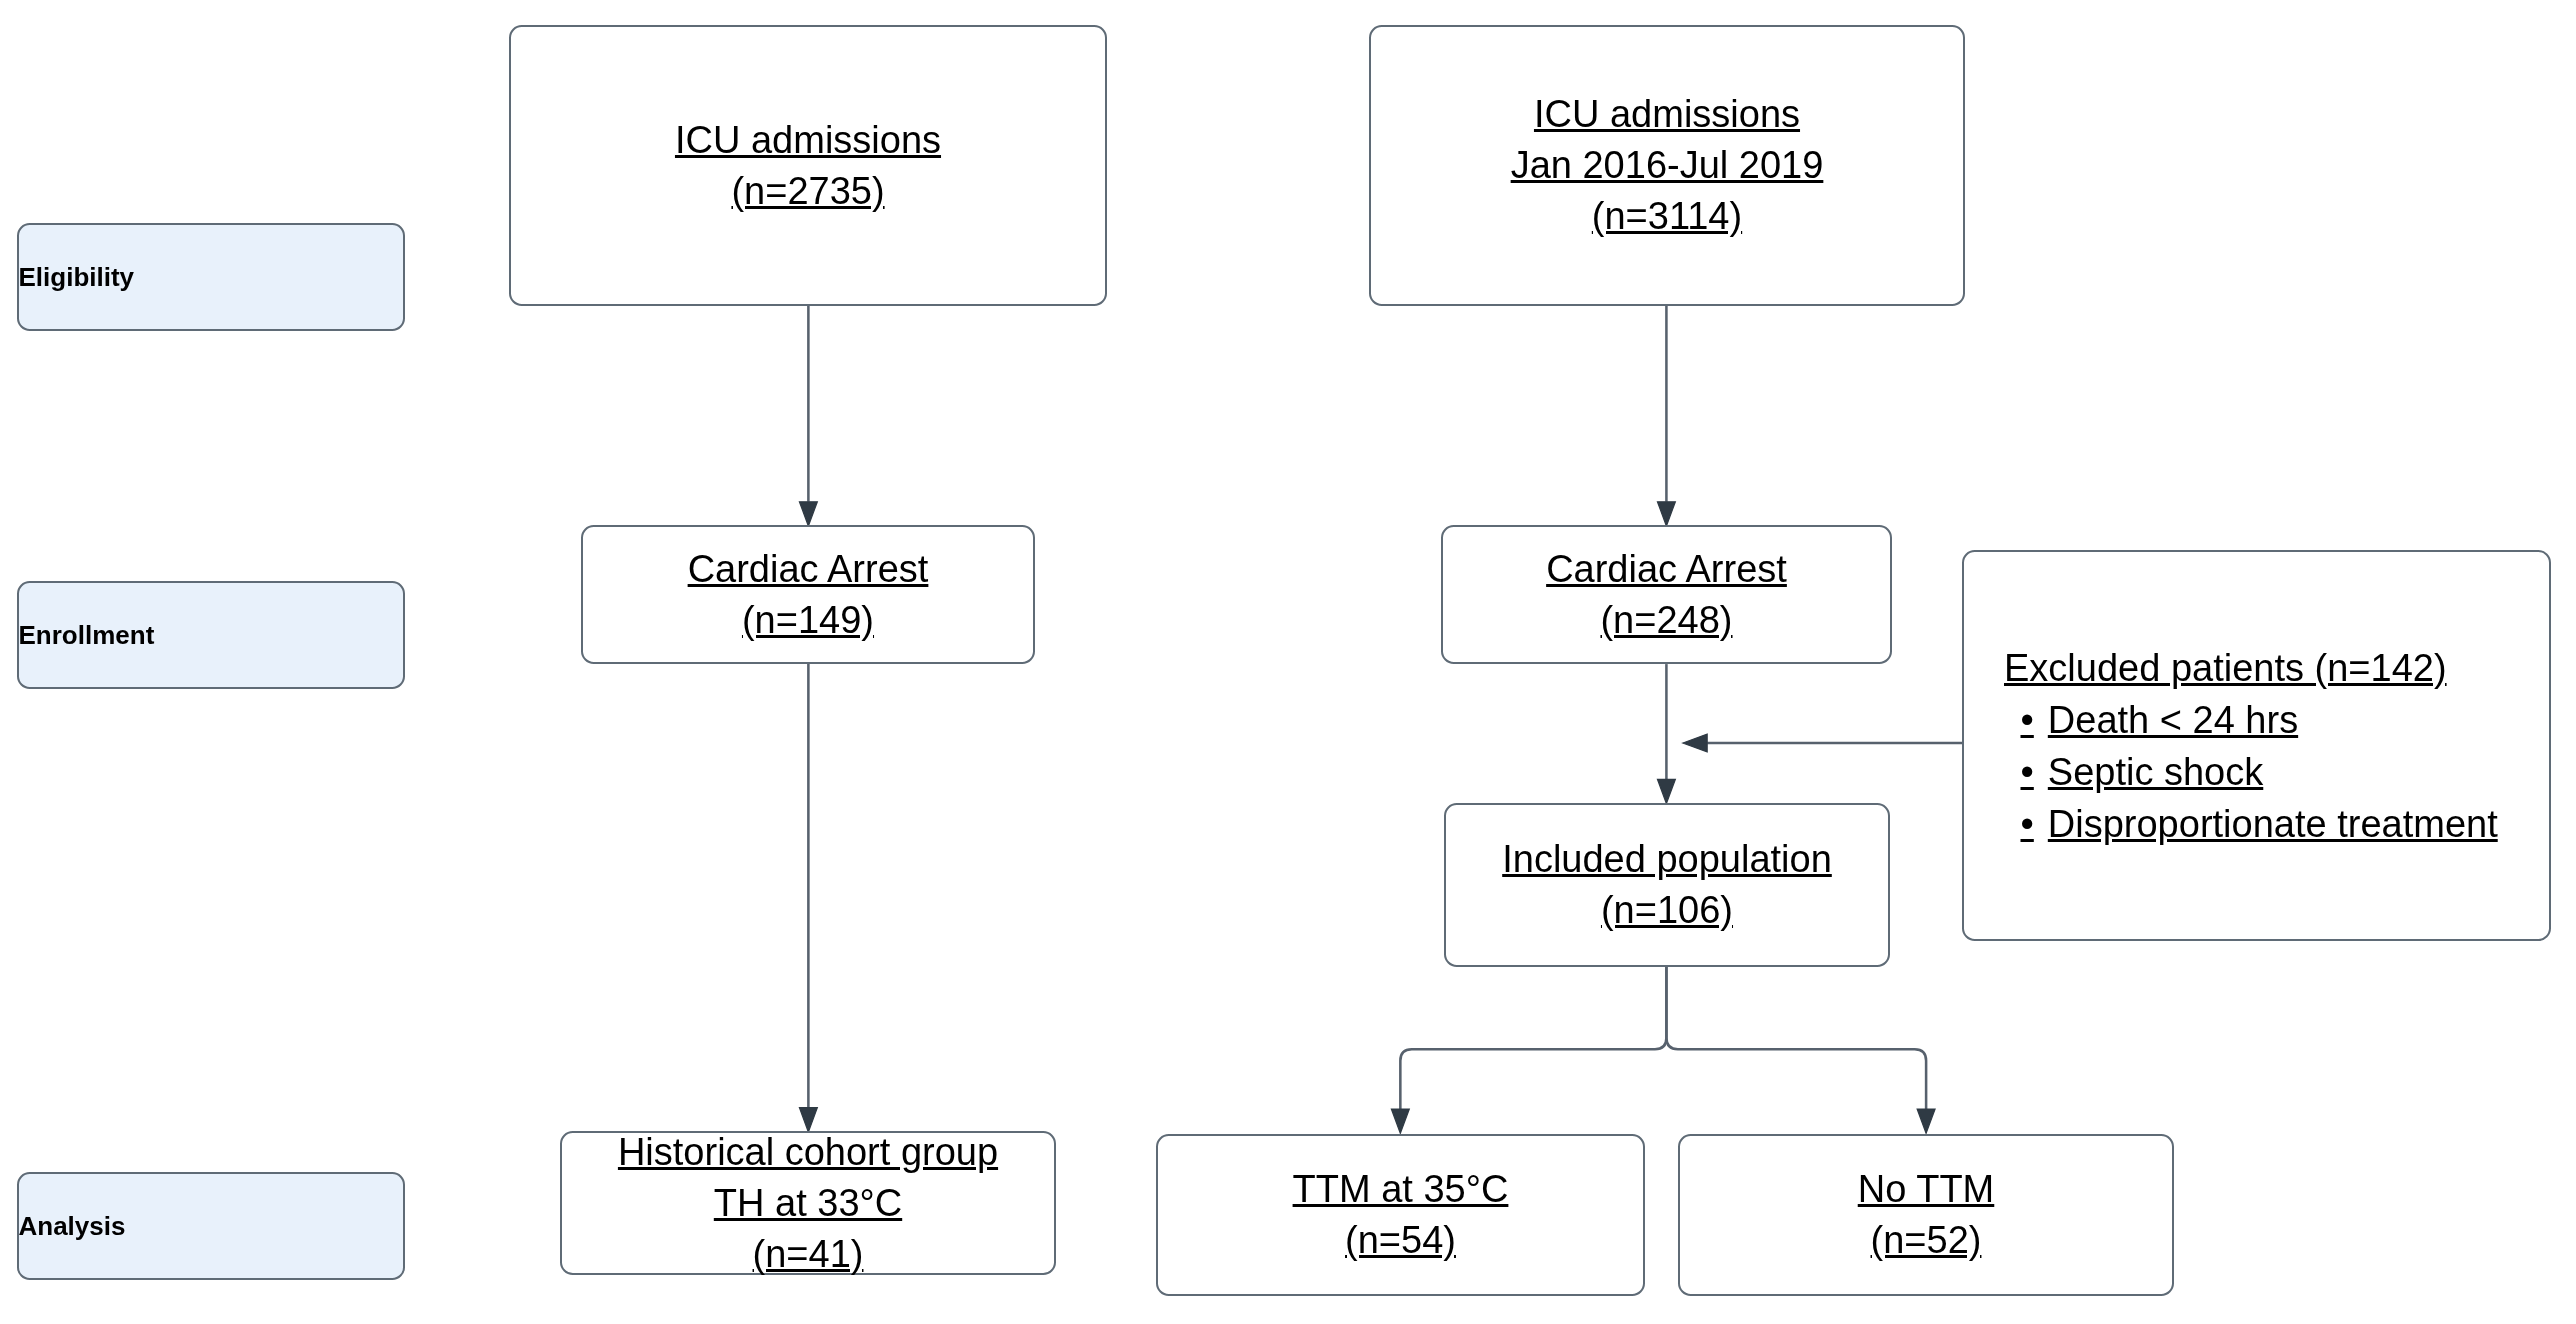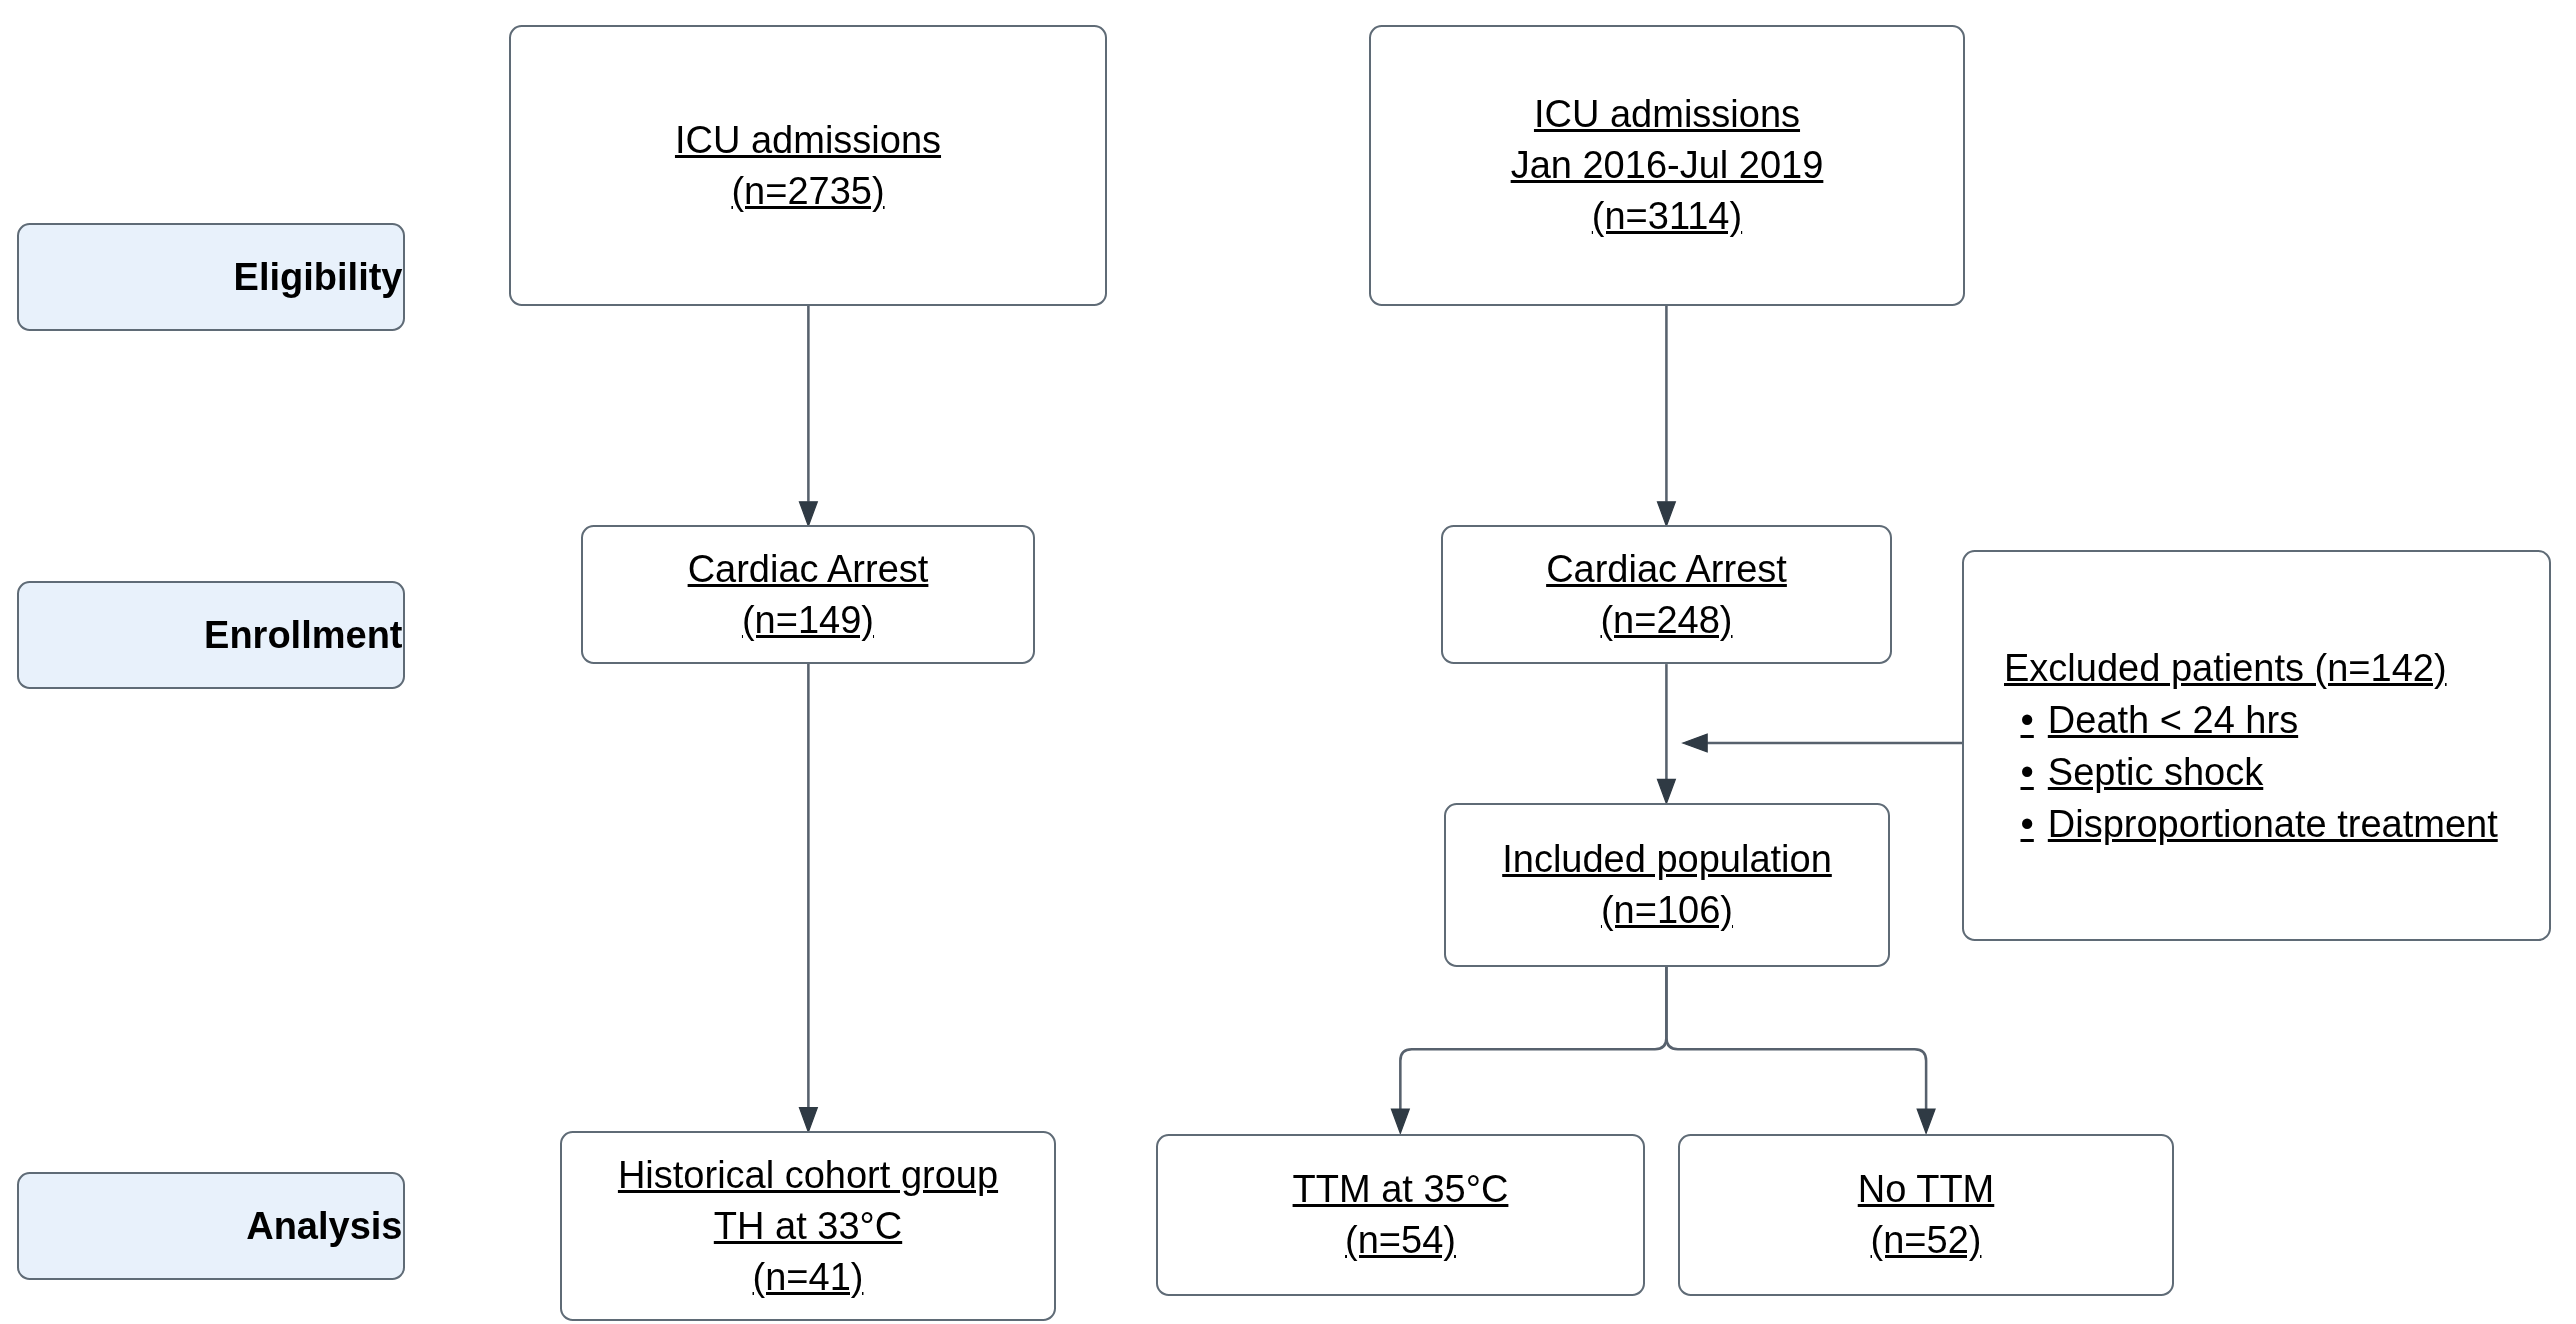--- a/index.html
+++ b/index.html
@@ -25,26 +25,26 @@
   }
   .connectors polygon {
     fill: var(--arrowhead, #2f3a44);
     stroke: var(--arrowhead, #2f3a44);
     stroke-width: 2;
   }
   .stage-label {
     position: absolute;
     display: flex;
     align-items: center;
-    justify-content: flex-end;
+    justify-content: flex-start;
     background: var(--label-fill, #e8f1fb);
     border: 2.5px solid var(--box-border, #5f6b76);
     border-radius: 12.7px;
     box-sizing: border-box;
-    font-size: 38px;
+    font-size: 26px;
     font-weight: bold;
     text-align: center;
   }
   .node {
     position: absolute;
     display: flex;
     flex-direction: column;
     align-items: center;
     justify-content: center;
     background: #ffffff;
@@ -150,21 +150,21 @@
           <span>Disproportionate treatment</span>
         </li>
     </ul>
   </div>
 
   <div class="node" style="left:1444px; top:803px; width:446px; height:164px;">
     <div class="txt-line">Included population</div>
     <div class="txt-line">(n=106)</div>
   </div>
 
-  <div class="node" style="left:560px; top:1131px; width:496px; height:190px;">
+  <div class="node" style="left:560px; top:1131px; width:496px; height:144px;">
     <div class="txt-line">Historical cohort group</div>
     <div class="txt-line">TH at 33°C</div>
     <div class="txt-line">(n=41)</div>
   </div>
 
   <div class="node" style="left:1156px; top:1134px; width:489px; height:162px;justify-content:center;">
     <div class="txt-line">TTM at 35°C</div>
     <div class="txt-line">(n=54)</div>
   </div>
 

